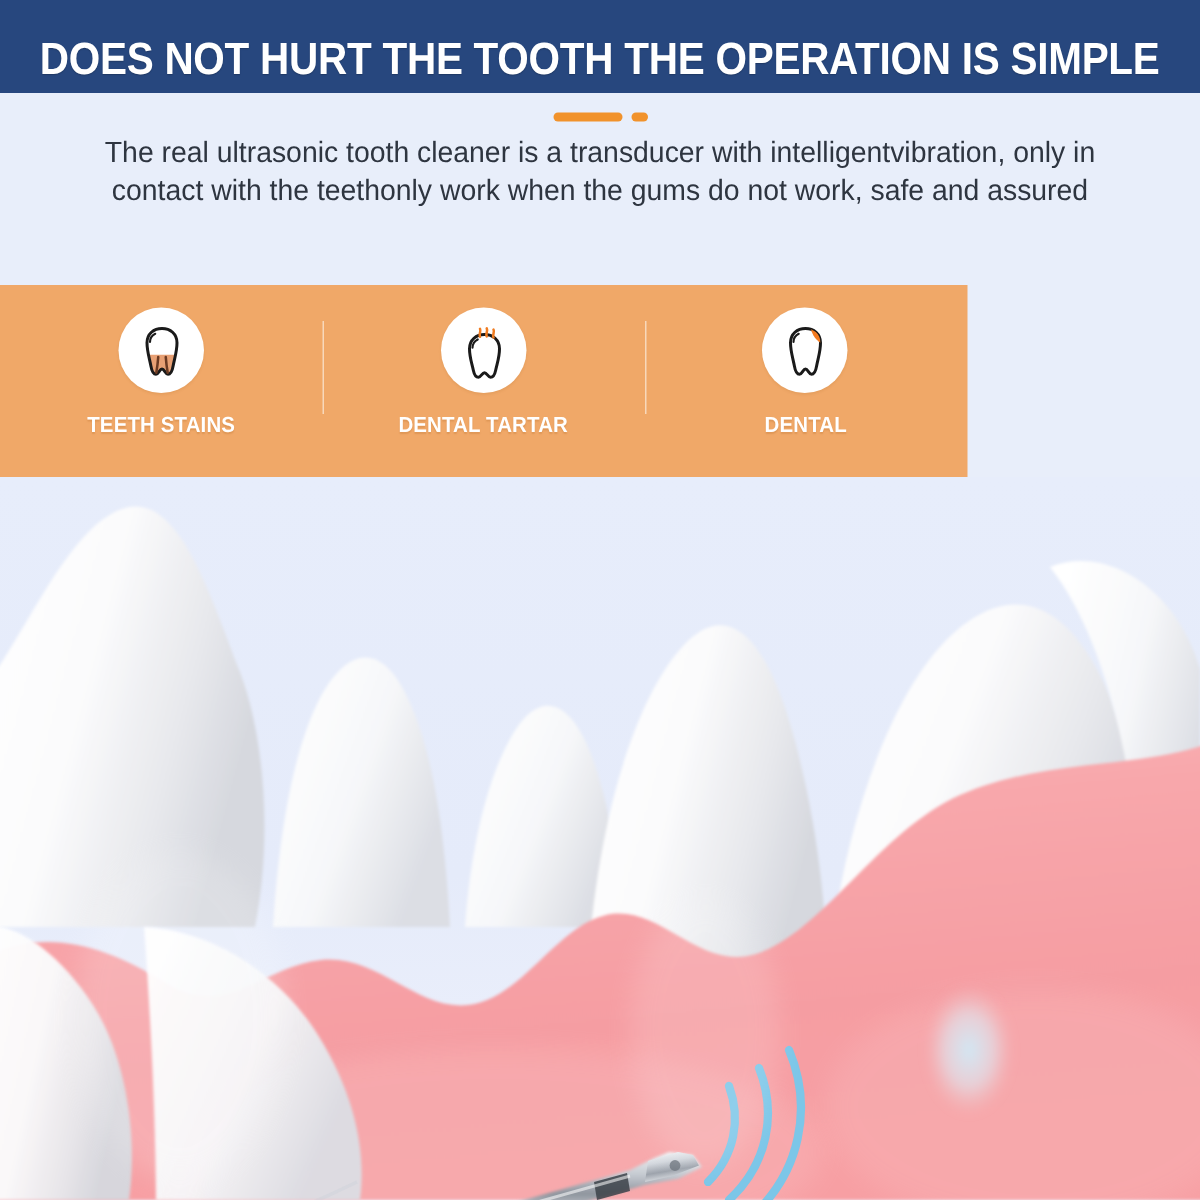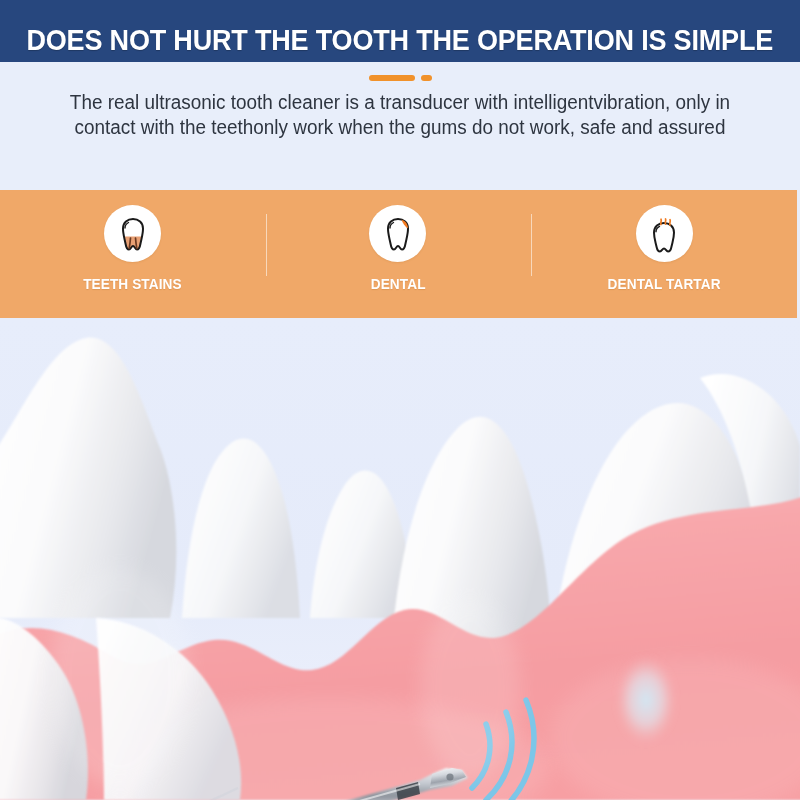--- a/index.html
+++ b/index.html
@@ -45,21 +45,21 @@
     text-align:center;
     color:#2E3540;
     font-size:19.5px;
     line-height:25px;
     font-weight:400;
     transform:scaleX(0.97);
   }
 
   
   .feature-strip {
-    position:absolute; top:190px; left:0; width:797px; height:128px;
+    position:absolute; top:190px; left:0; width:645px; height:128px;
     background:#F0A868;
     display:flex; align-items:stretch;
   }
   .feature-item {
     position:relative; flex:1;
     display:flex; flex-direction:column; align-items:center; justify-content:flex-start;
     padding-top:15px;
   }
   .feature-item + .feature-item::before {
     content:""; position:absolute; left:0; top:24px;
@@ -124,51 +124,51 @@
             </g>
           <path d="M21 6 C26.5 6 31 9.5 31 15.5 C31 21 29.6 25 28.4 31 C27.9 34 26.6 36.5 25 36.5 C23.3 36.5 22.6 33 21 33 C19.4 33 18.7 36.5 17 36.5 C15.4 36.5 14.1 34 13.6 31 C12.4 25 11 21 11 15.5 C11 9.5 15.5 6 21 6 Z" fill="none" stroke="#1A1A1A" stroke-width="2"></path>
           <path d="M16.5 9.5 C14 10.8 13 12.6 13 15" fill="none" stroke="#1A1A1A" stroke-width="1.4" stroke-linecap="round"></path>
           <path d="M18.5 25 C18.2 29 17.7 32.5 17.2 35.5" fill="none" stroke="#6B3A22" stroke-width="1.7" stroke-linecap="round"></path>
           <path d="M23.5 25 C23.8 29 24.3 32.5 24.8 35.5" fill="none" stroke="#6B3A22" stroke-width="1.7" stroke-linecap="round"></path>
         </svg>
       </div>
       <div class="feature-label">TEETH STAINS</div>
     </div>
 
+    <div class="feature-item feat-1">
+      <div class="feature-icon-circle">
+        <svg width="42" height="42" viewBox="0 0 42 42">
+          <path d="M21 10 C26.5 10 31 13.5 31 19.5 C31 25 29.6 28.5 28.4 34 C27.9 36.5 26.6 38.5 25 38.5 C23.3 38.5 22.6 35.5 21 35.5 C19.4 35.5 18.7 38.5 17 38.5 C15.4 38.5 14.1 36.5 13.6 34 C12.4 28.5 11 25 11 19.5 C11 13.5 15.5 10 21 10 Z" fill="#FFFFFF" stroke="#1A1A1A" stroke-width="2"></path>
+          <path d="M16.5 13.3 C14 14.6 13 16.4 13 18.8" fill="none" stroke="#1A1A1A" stroke-width="1.4" stroke-linecap="round"></path>
+          <path d="M18 11.5 C17 9.6 19 8.2 18 6.2" fill="none" stroke="#F07C22" stroke-width="1.7" stroke-linecap="round"></path>
+          <path d="M22.5 11.2 C21.5 9.3 23.5 7.9 22.5 5.9" fill="none" stroke="#F07C22" stroke-width="1.7" stroke-linecap="round"></path>
+          <path d="M27 12 C26 10.1 28 8.7 27 6.7" fill="none" stroke="#F07C22" stroke-width="1.7" stroke-linecap="round"></path>
+        </svg>
+      </div>
+      <div class="feature-label">DENTAL TARTAR</div>
+    </div>
+
     <div class="feature-item feat-2">
       <div class="feature-icon-circle">
         <svg width="42" height="42" viewBox="0 0 42 42">
           <defs>
               <clipPath id="cl2">
                 <path d="M21 6 C26.5 6 31 9.5 31 15.5 C31 21 29.6 25 28.4 31 C27.9 34 26.6 36.5 25 36.5 C23.3 36.5 22.6 33 21 33 C19.4 33 18.7 36.5 17 36.5 C15.4 36.5 14.1 34 13.6 31 C12.4 25 11 21 11 15.5 C11 9.5 15.5 6 21 6 Z"></path>
               </clipPath>
             </defs>
           <path d="M21 6 C26.5 6 31 9.5 31 15.5 C31 21 29.6 25 28.4 31 C27.9 34 26.6 36.5 25 36.5 C23.3 36.5 22.6 33 21 33 C19.4 33 18.7 36.5 17 36.5 C15.4 36.5 14.1 34 13.6 31 C12.4 25 11 21 11 15.5 C11 9.5 15.5 6 21 6 Z" fill="#FFFFFF" stroke="#1A1A1A" stroke-width="2"></path>
           <g clip-path="url(#cl2)">
               <path d="M24.5 6 L32 6 L32 16 C28.5 14.5 25.5 10.5 24.5 6 Z" fill="#F47B20"></path>
             </g>
           <path d="M16.5 9.5 C14 10.8 13 12.6 13 15" fill="none" stroke="#1A1A1A" stroke-width="1.4" stroke-linecap="round"></path>
         </svg>
       </div>
       <div class="feature-label">DENTAL</div>
     </div>
 
-    <div class="feature-item feat-1">
-      <div class="feature-icon-circle">
-        <svg width="42" height="42" viewBox="0 0 42 42">
-          <path d="M21 10 C26.5 10 31 13.5 31 19.5 C31 25 29.6 28.5 28.4 34 C27.9 36.5 26.6 38.5 25 38.5 C23.3 38.5 22.6 35.5 21 35.5 C19.4 35.5 18.7 38.5 17 38.5 C15.4 38.5 14.1 36.5 13.6 34 C12.4 28.5 11 25 11 19.5 C11 13.5 15.5 10 21 10 Z" fill="#FFFFFF" stroke="#1A1A1A" stroke-width="2"></path>
-          <path d="M16.5 13.3 C14 14.6 13 16.4 13 18.8" fill="none" stroke="#1A1A1A" stroke-width="1.4" stroke-linecap="round"></path>
-          <path d="M18 11.5 C17 9.6 19 8.2 18 6.2" fill="none" stroke="#F07C22" stroke-width="1.7" stroke-linecap="round"></path>
-          <path d="M22.5 11.2 C21.5 9.3 23.5 7.9 22.5 5.9" fill="none" stroke="#F07C22" stroke-width="1.7" stroke-linecap="round"></path>
-          <path d="M27 12 C26 10.1 28 8.7 27 6.7" fill="none" stroke="#F07C22" stroke-width="1.7" stroke-linecap="round"></path>
-        </svg>
-      </div>
-      <div class="feature-label">DENTAL TARTAR</div>
-    </div>
-
 
   </div>
 
   <div class="photo-stage">
     <svg viewBox="0 0 800 482" xmlns="http://www.w3.org/2000/svg">
       <defs>
         <linearGradient id="bgGrad" x1="0" y1="0" x2="0" y2="1">
           <stop offset="0%" stop-color="#E7EDFB"></stop>
           <stop offset="55%" stop-color="#E5EBFA"></stop>
           <stop offset="100%" stop-color="#EFF2FC"></stop>

